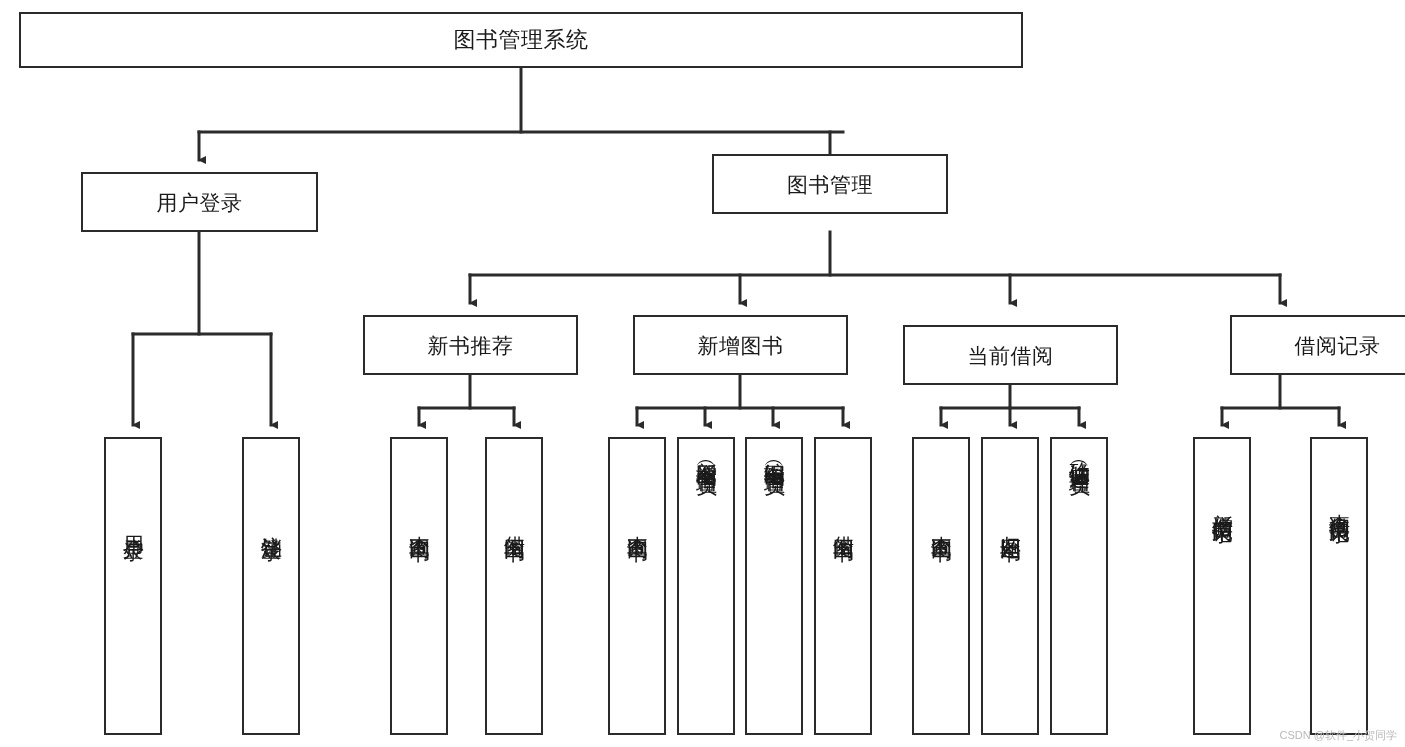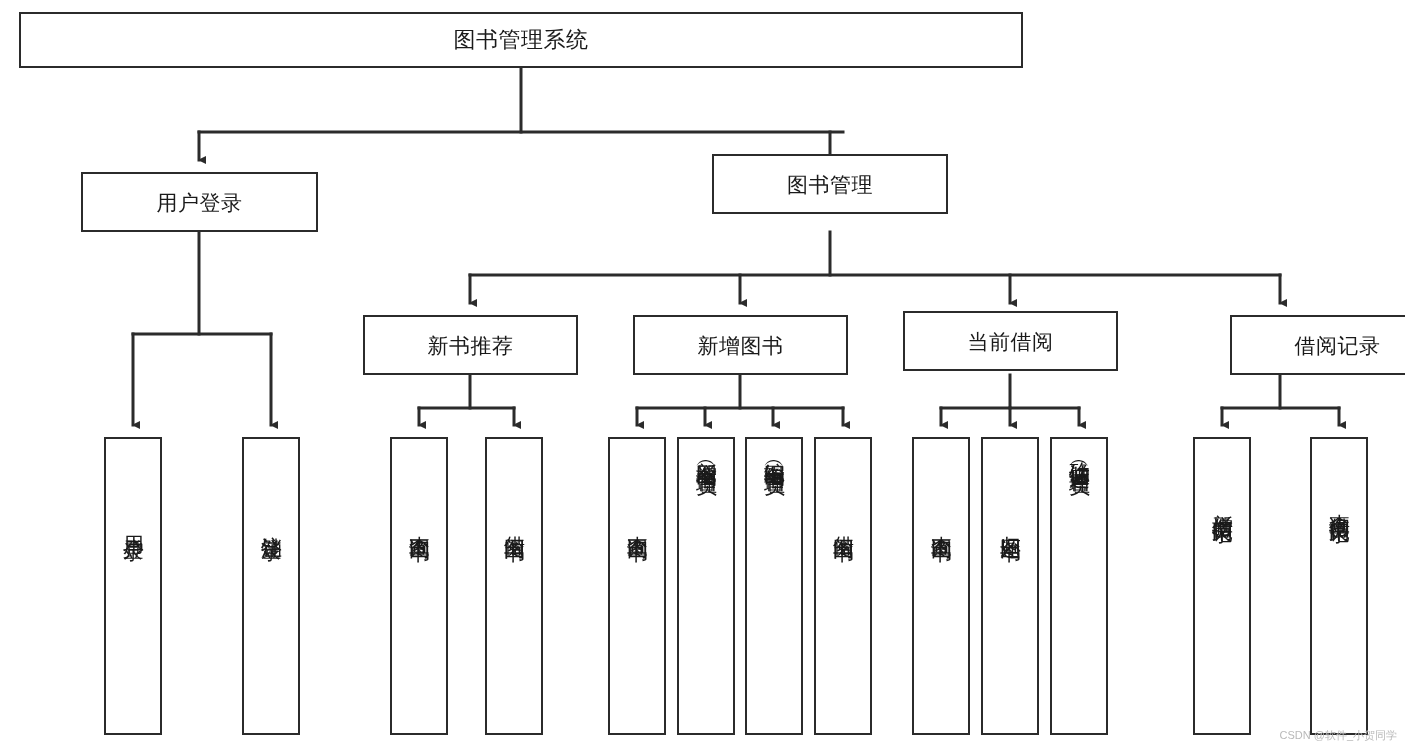--- a/index.html
+++ b/index.html
@@ -142,21 +142,21 @@
   <div class="node horizontal" style="left:712px; top:154px; width:236px; height:60px;">
     <span class="node-label">图书管理</span>
   </div>
 
   <div class="node horizontal" style="left:363px; top:315px; width:215px; height:60px;">
     <span class="node-label">新书推荐</span>
   </div>
   <div class="node horizontal" style="left:633px; top:315px; width:215px; height:60px;">
     <span class="node-label">新增图书</span>
   </div>
-  <div class="node horizontal" style="left:903px; top:311px; width:215px; height:60px;">
+  <div class="node horizontal" style="left:903px; top:325px; width:215px; height:60px;">
     <span class="node-label">当前借阅</span>
   </div>
   <div class="node horizontal" style="left:1230px; top:315px; width:215px; height:60px;">
     <span class="node-label">借阅记录</span>
   </div>
 
   <div class="node vertical mid" style="left:104px; top:437px; width:58px; height:298px;">
     <span class="node-label">用户登录</span>
   </div>
   <div class="node vertical mid" style="left:242px; top:437px; width:58px; height:298px;">

